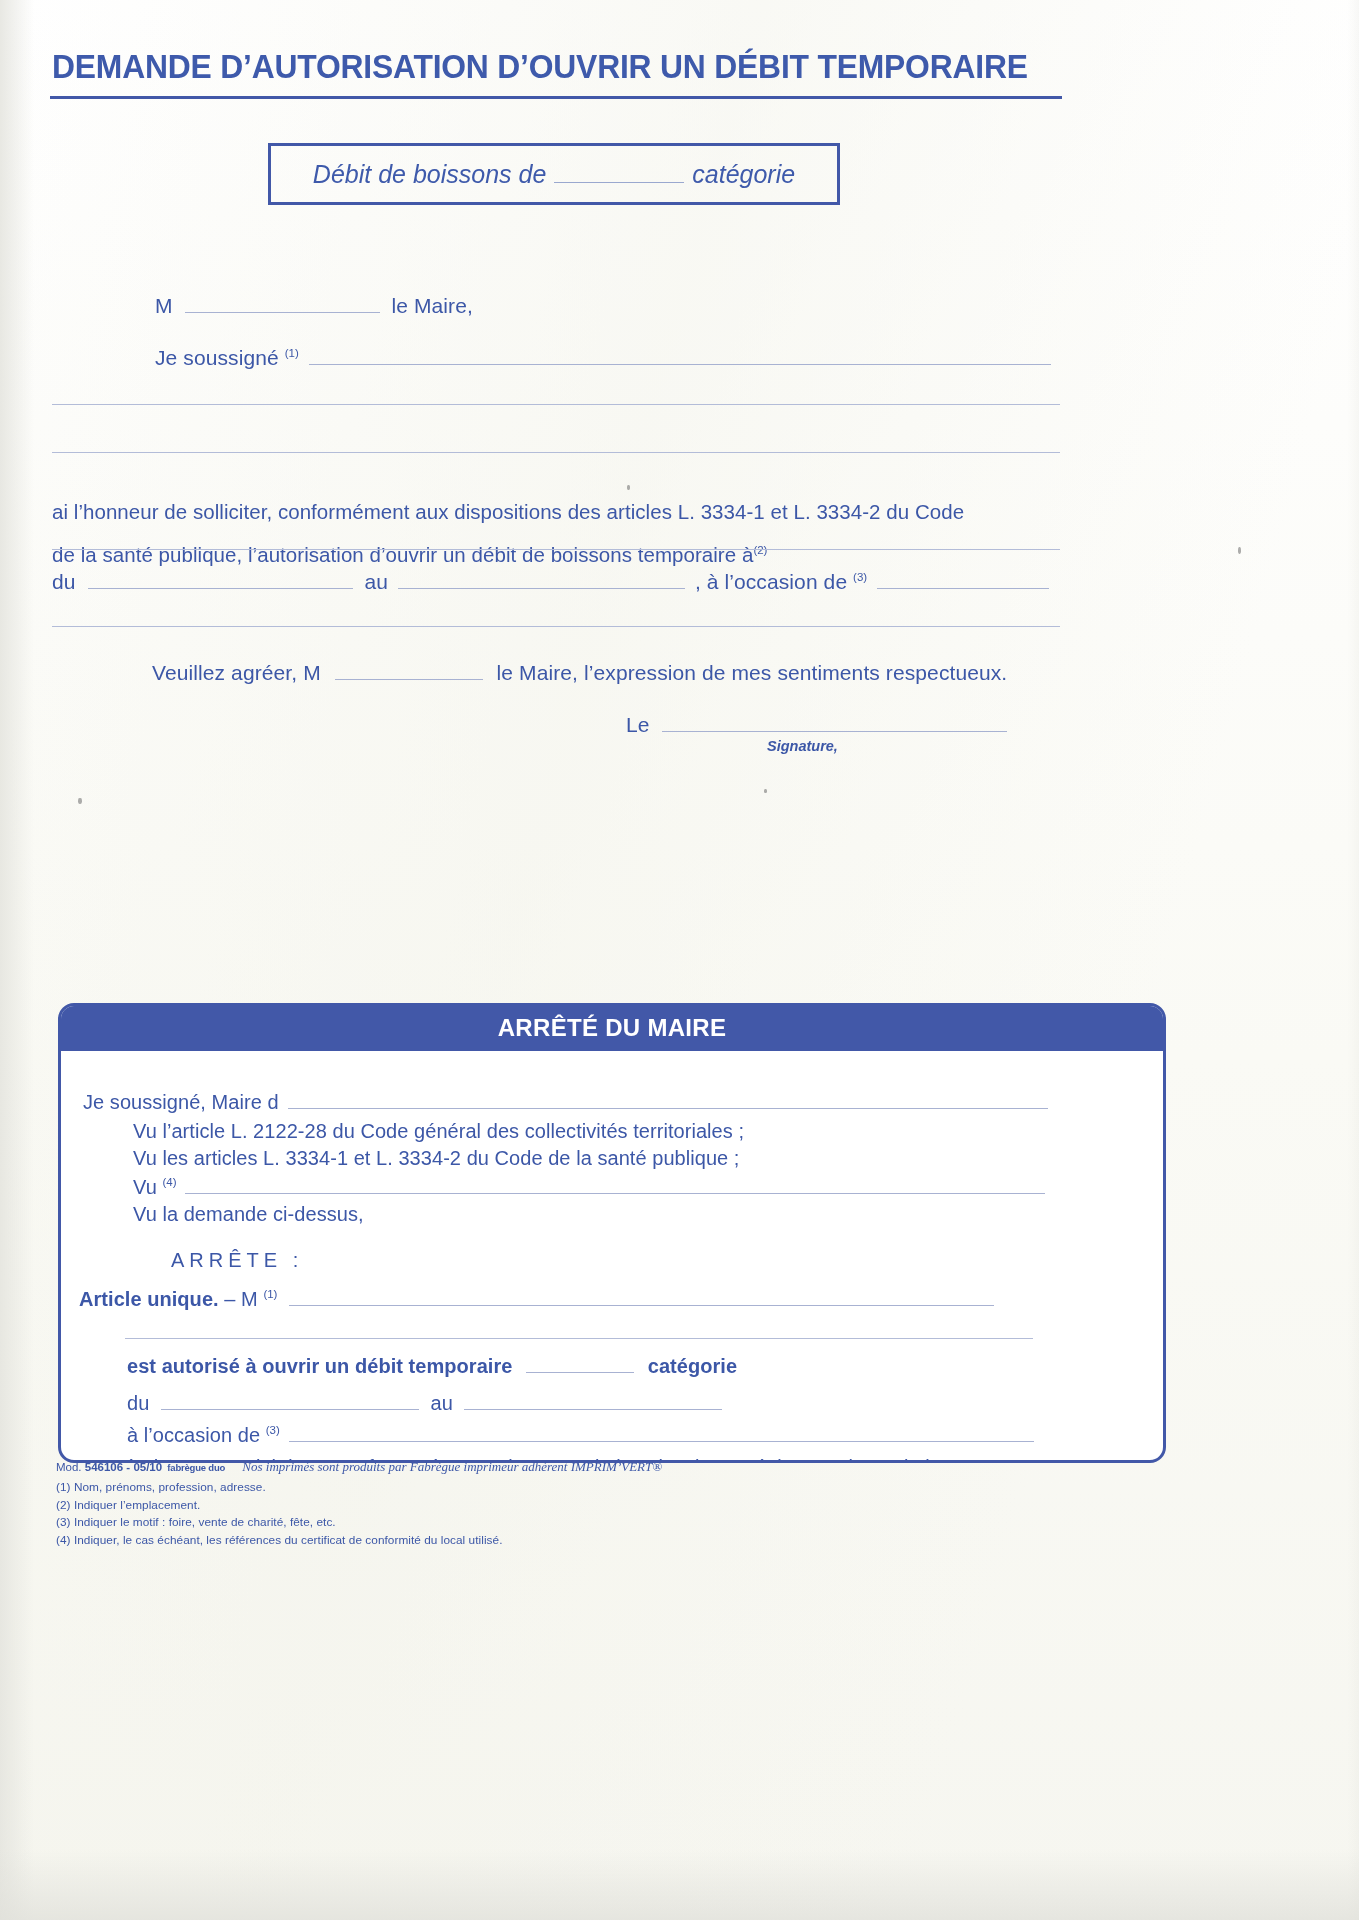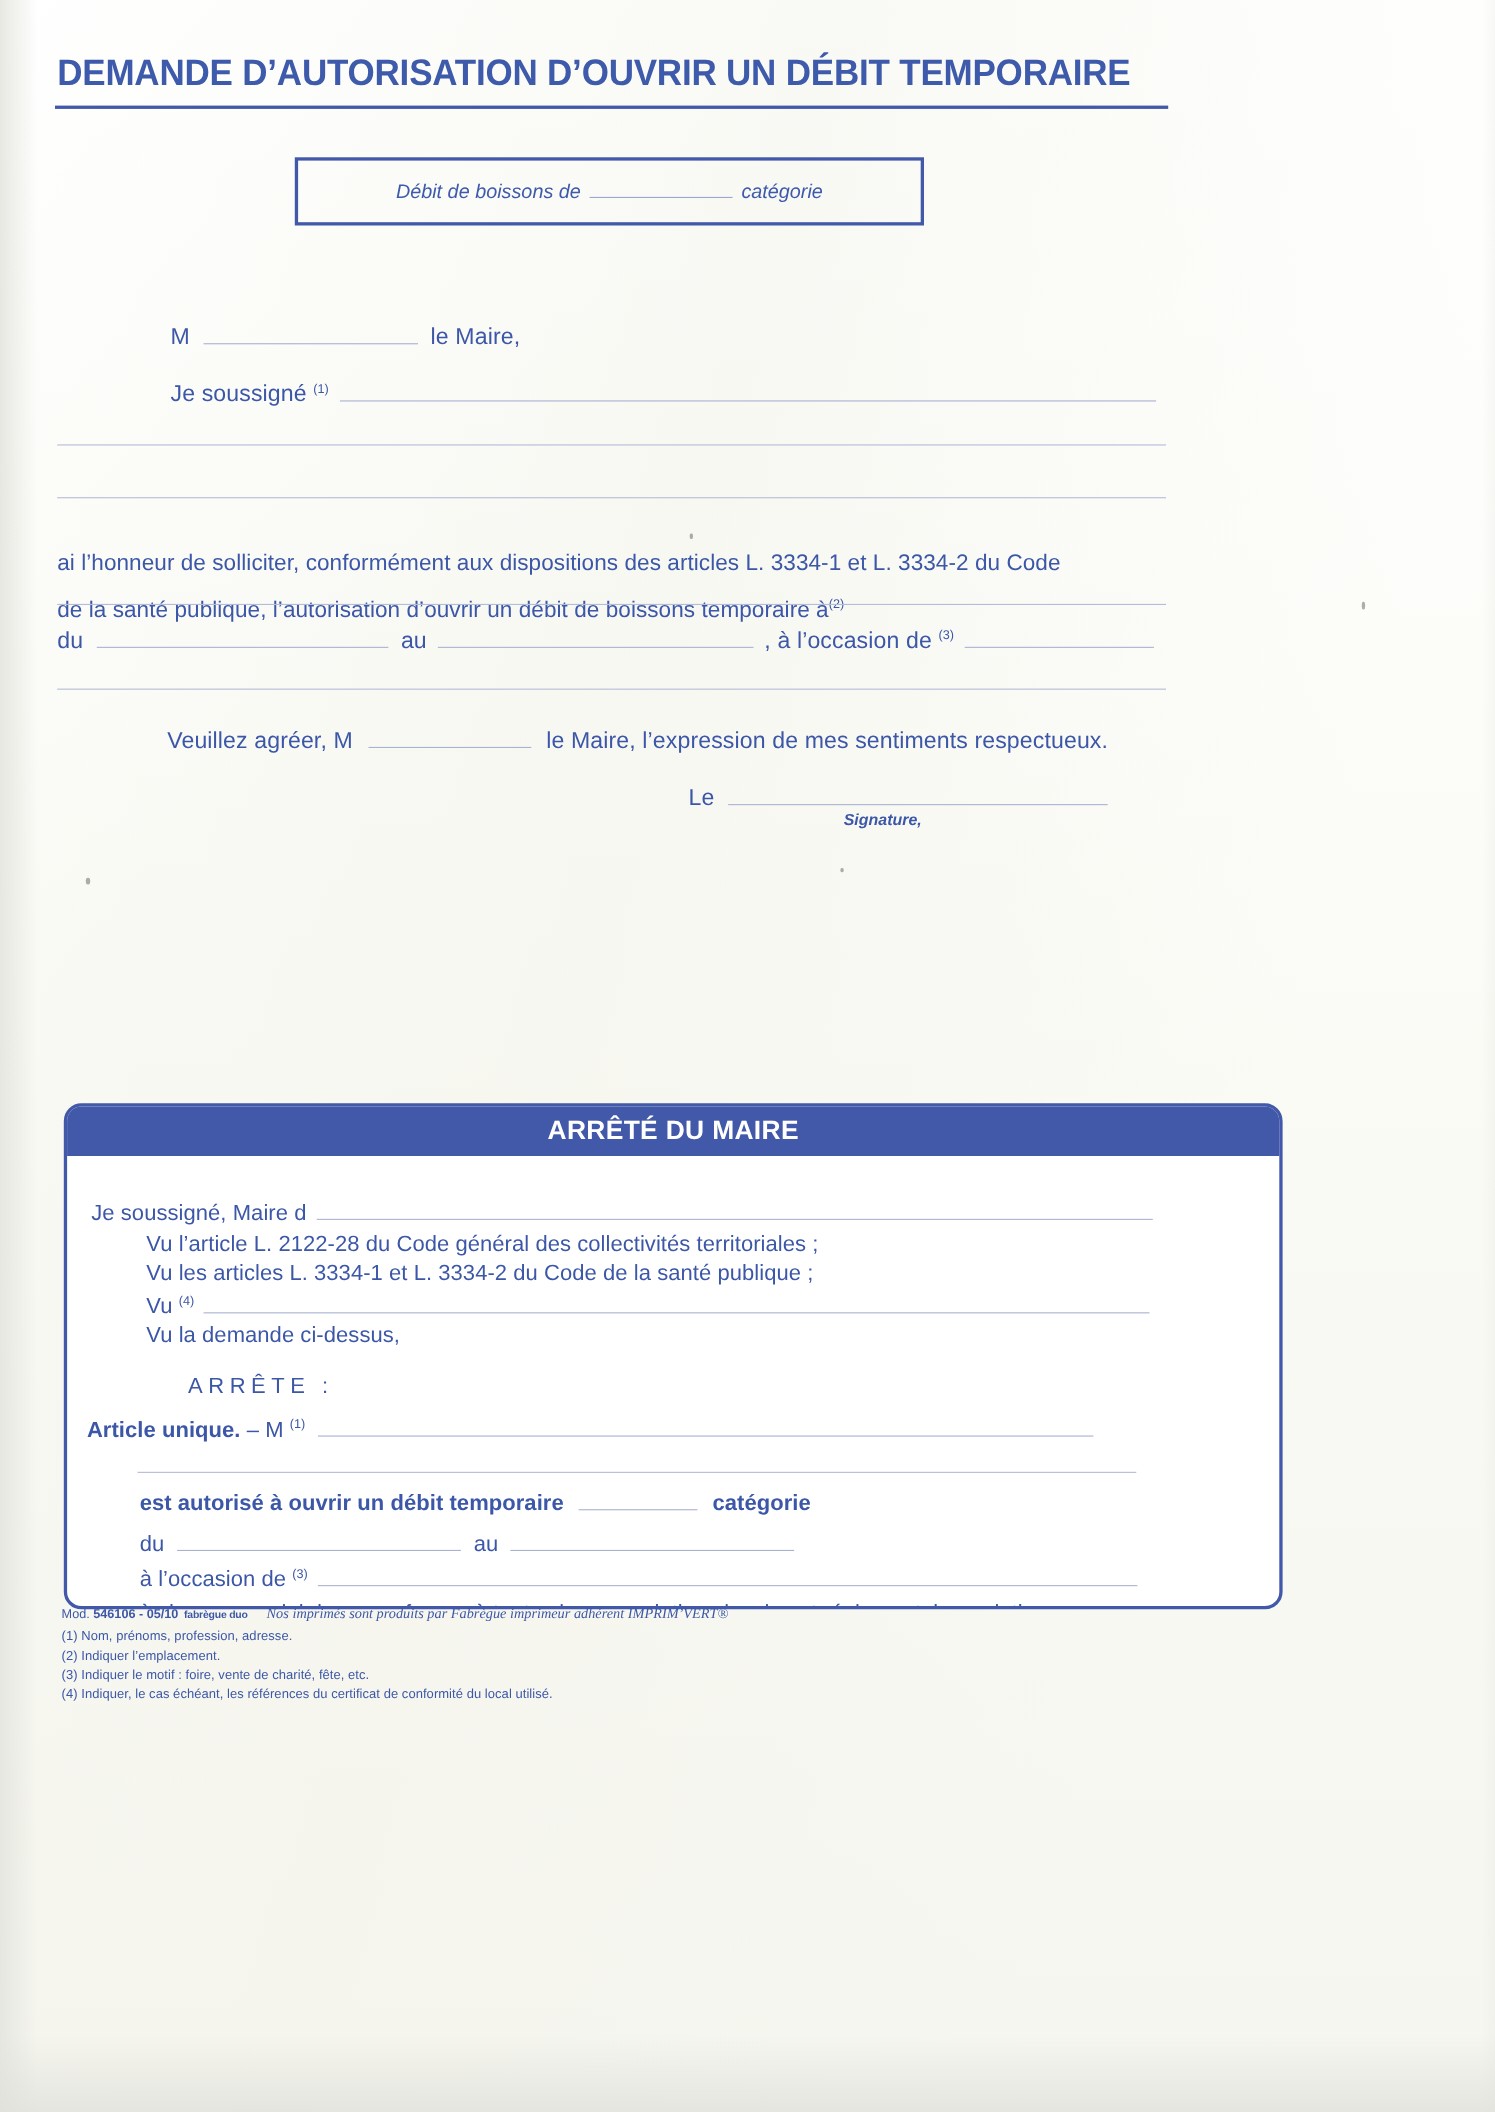--- a/index.html
+++ b/index.html
@@ -79,21 +79,21 @@
     width: 572px;
     height: 62px;
     border: 3px solid #4258a8;
     box-sizing: border-box;
     display: flex;
     align-items: center;
     justify-content: center;
   }
   .cat-inner {
     font-style: italic;
-    font-size: 18px;
+    font-size: 25px;
     color: #3e5aab;
     display: flex;
     align-items: baseline;
     white-space: nowrap;
   }
   .cat-inner .rule {
     display: inline-block;
     width: 130px;
     border-bottom: 1.4px solid #9aa8cf;
     margin: 0 8px;

